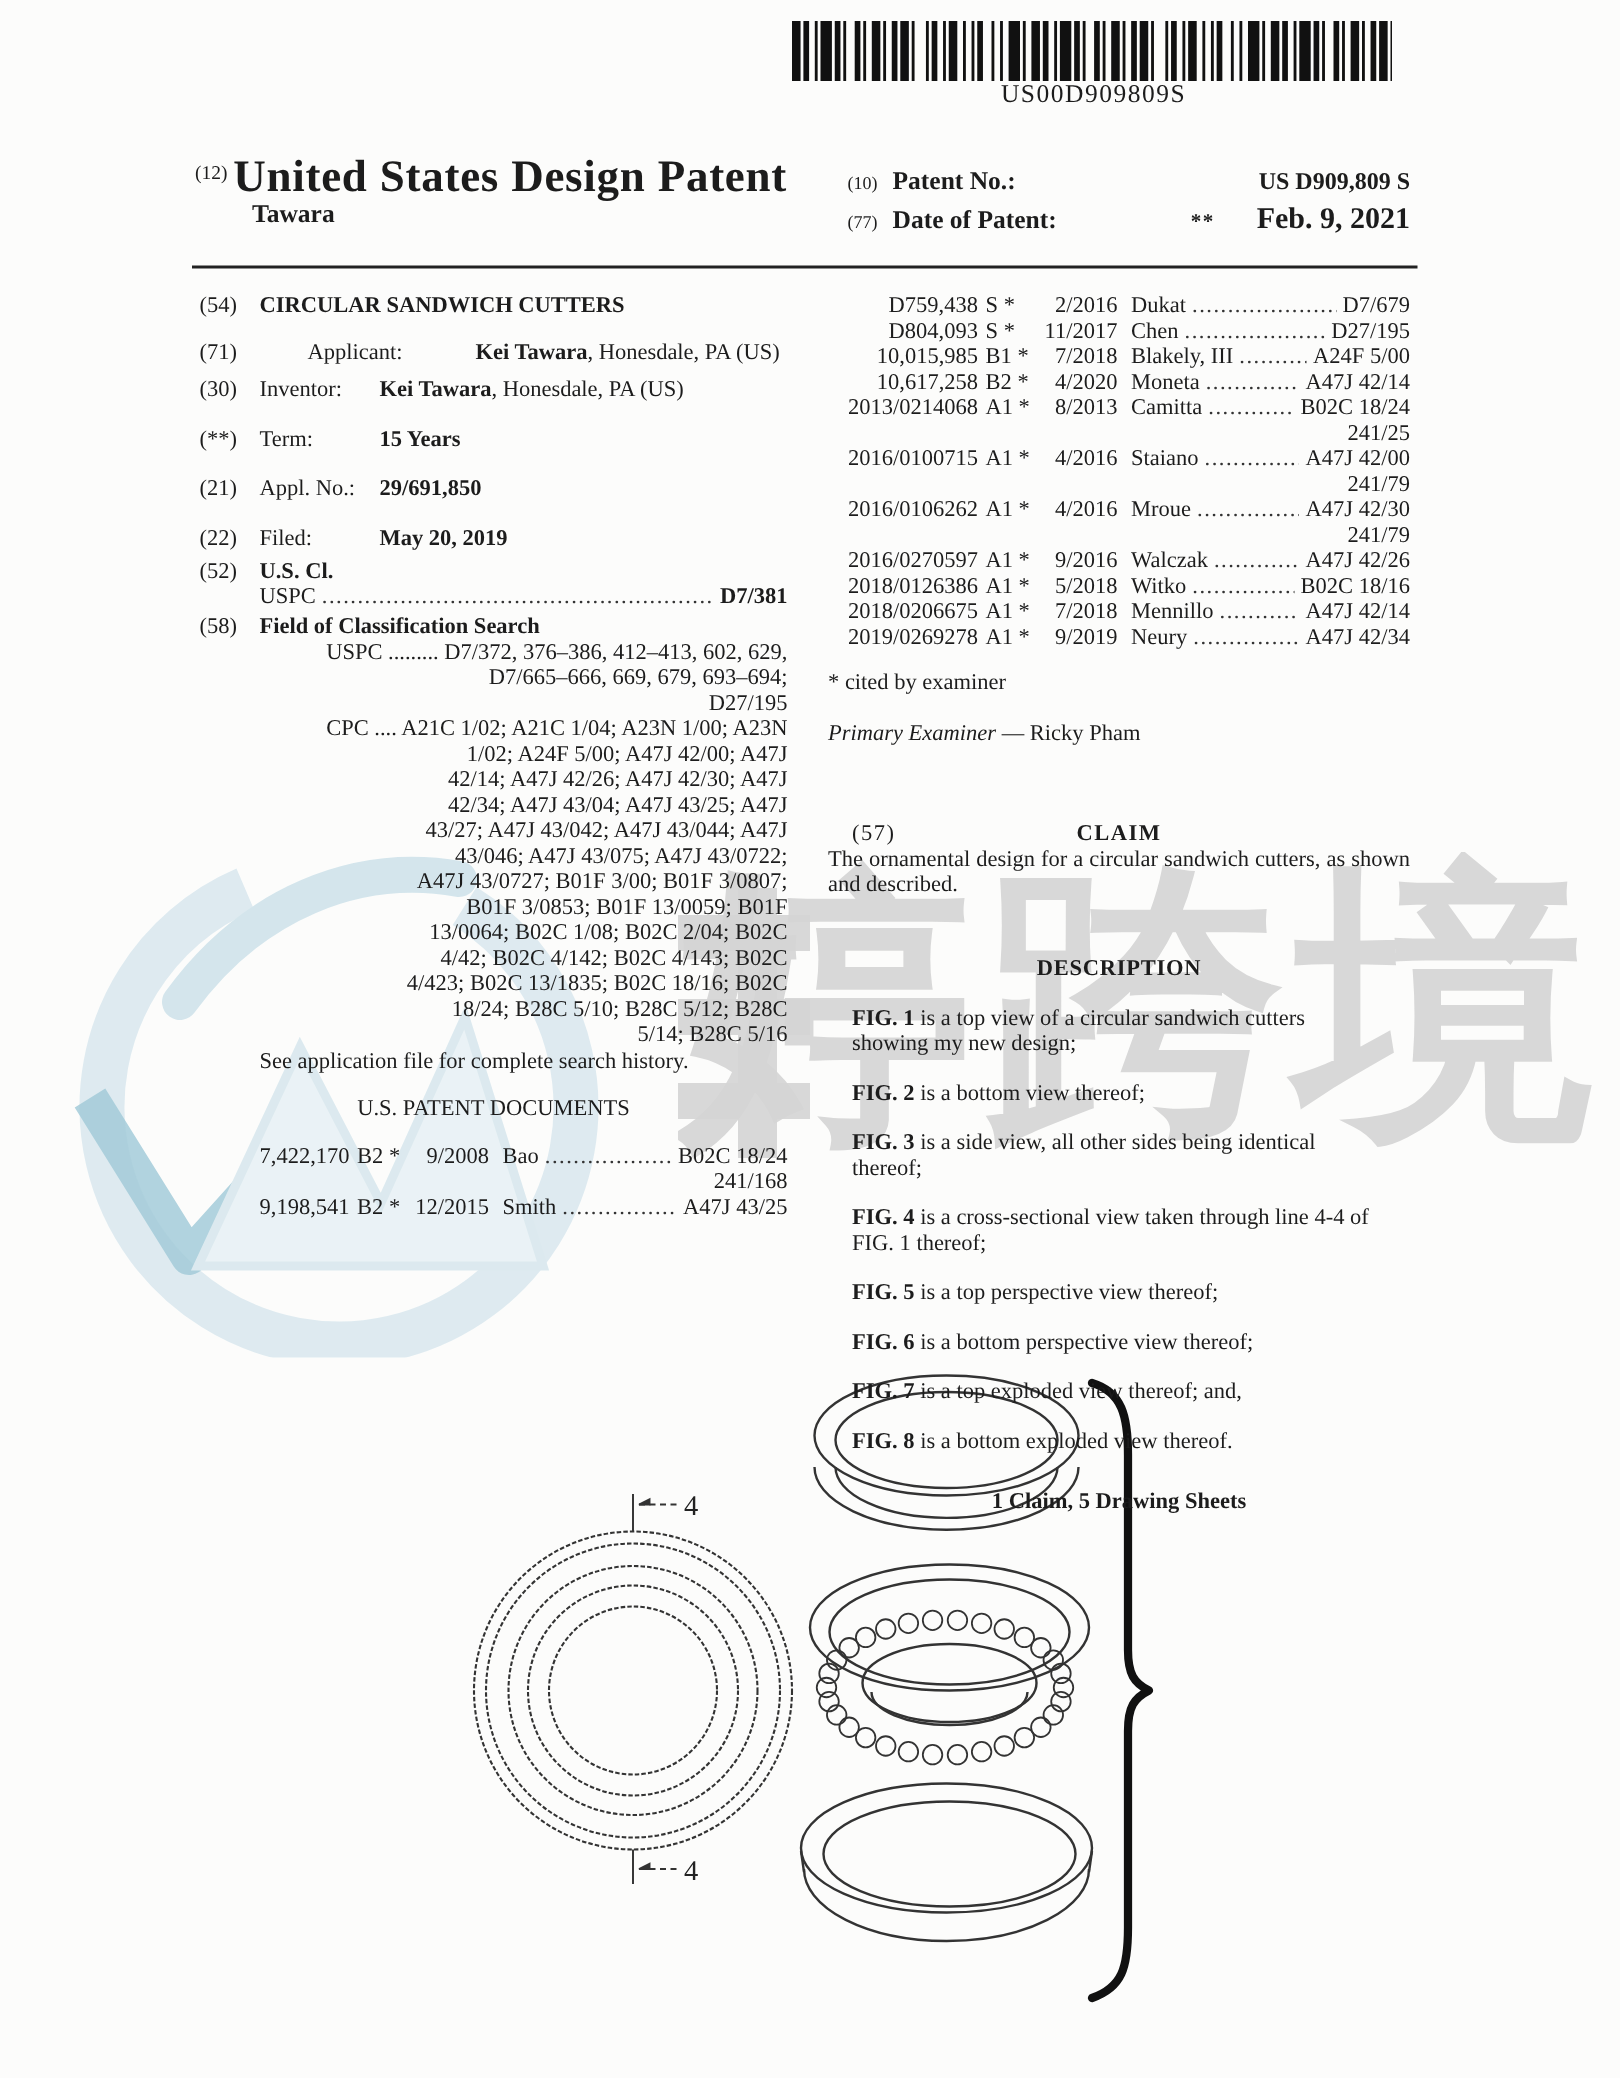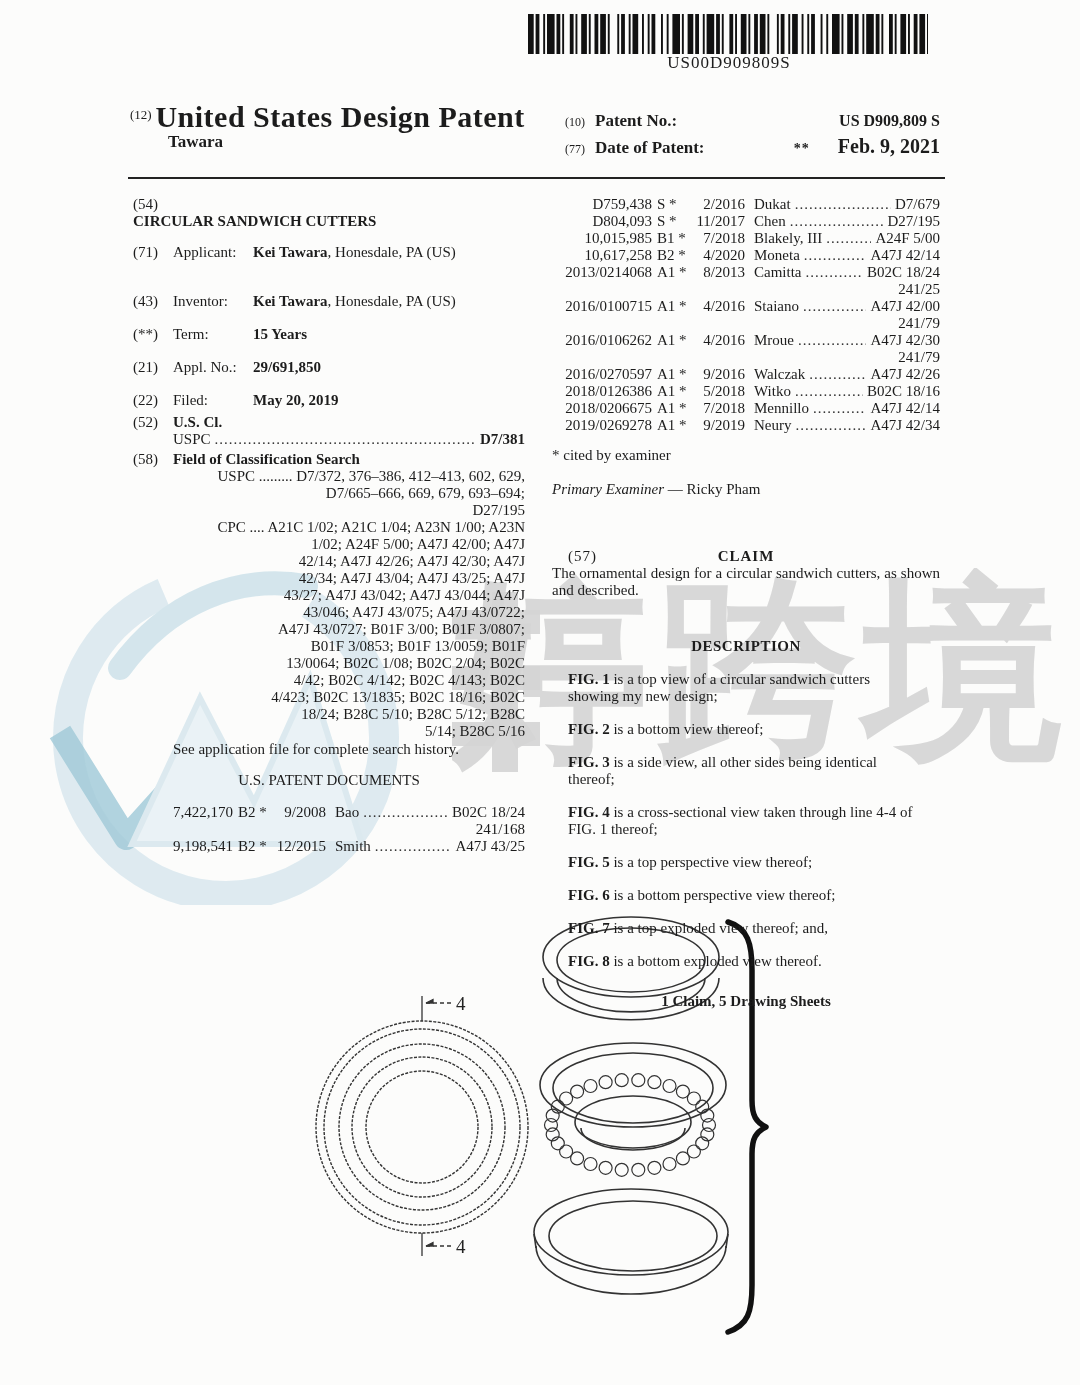--- a/index.html
+++ b/index.html
@@ -165,33 +165,33 @@
     <span class="n">(77)</span>
     <span class="lbl">Date of Patent:</span>
     <span class="note">**</span>
     <span class="val2">Feb. 9, 2021</span>
   </div>
 </div>
 <div id="header-rule" class="abs"></div>
 
 <div id="col-left" class="abs">
 
-  <div class="bib" style="margin-bottom:14px;flex-direction:column;">
+  <div class="bib" style="margin-bottom:14px;">
     <span class="num">(54)</span>
     <span class="b">CIRCULAR SANDWICH CUTTERS</span>
   </div>
 
-  <div class="bib" style="margin-bottom:32px;">
+  <div class="bib" style="margin-bottom:8px;gap:32px;">
     <span class="num">(71)</span>
     <span class="lab">Applicant:</span>
     <span class="val"><span class="b">Kei Tawara</span><span>, Honesdale, PA (US)</span></span>
   </div>
 
   <div class="bib" style="margin-bottom:16px;">
-    <span class="num">(43)</span>
+    <span class="num">(30)</span>
     <span class="lab">Inventor:</span>
     <span class="val"><span class="b">Kei Tawara</span><span>, Honesdale, PA (US)</span></span>
   </div>
 
   <div class="bib" style="margin-bottom:16px;">
     <span class="num">(**)</span>
     <span class="lab">Term:</span>
     <span class="val b">15 Years</span>
   </div>
 

